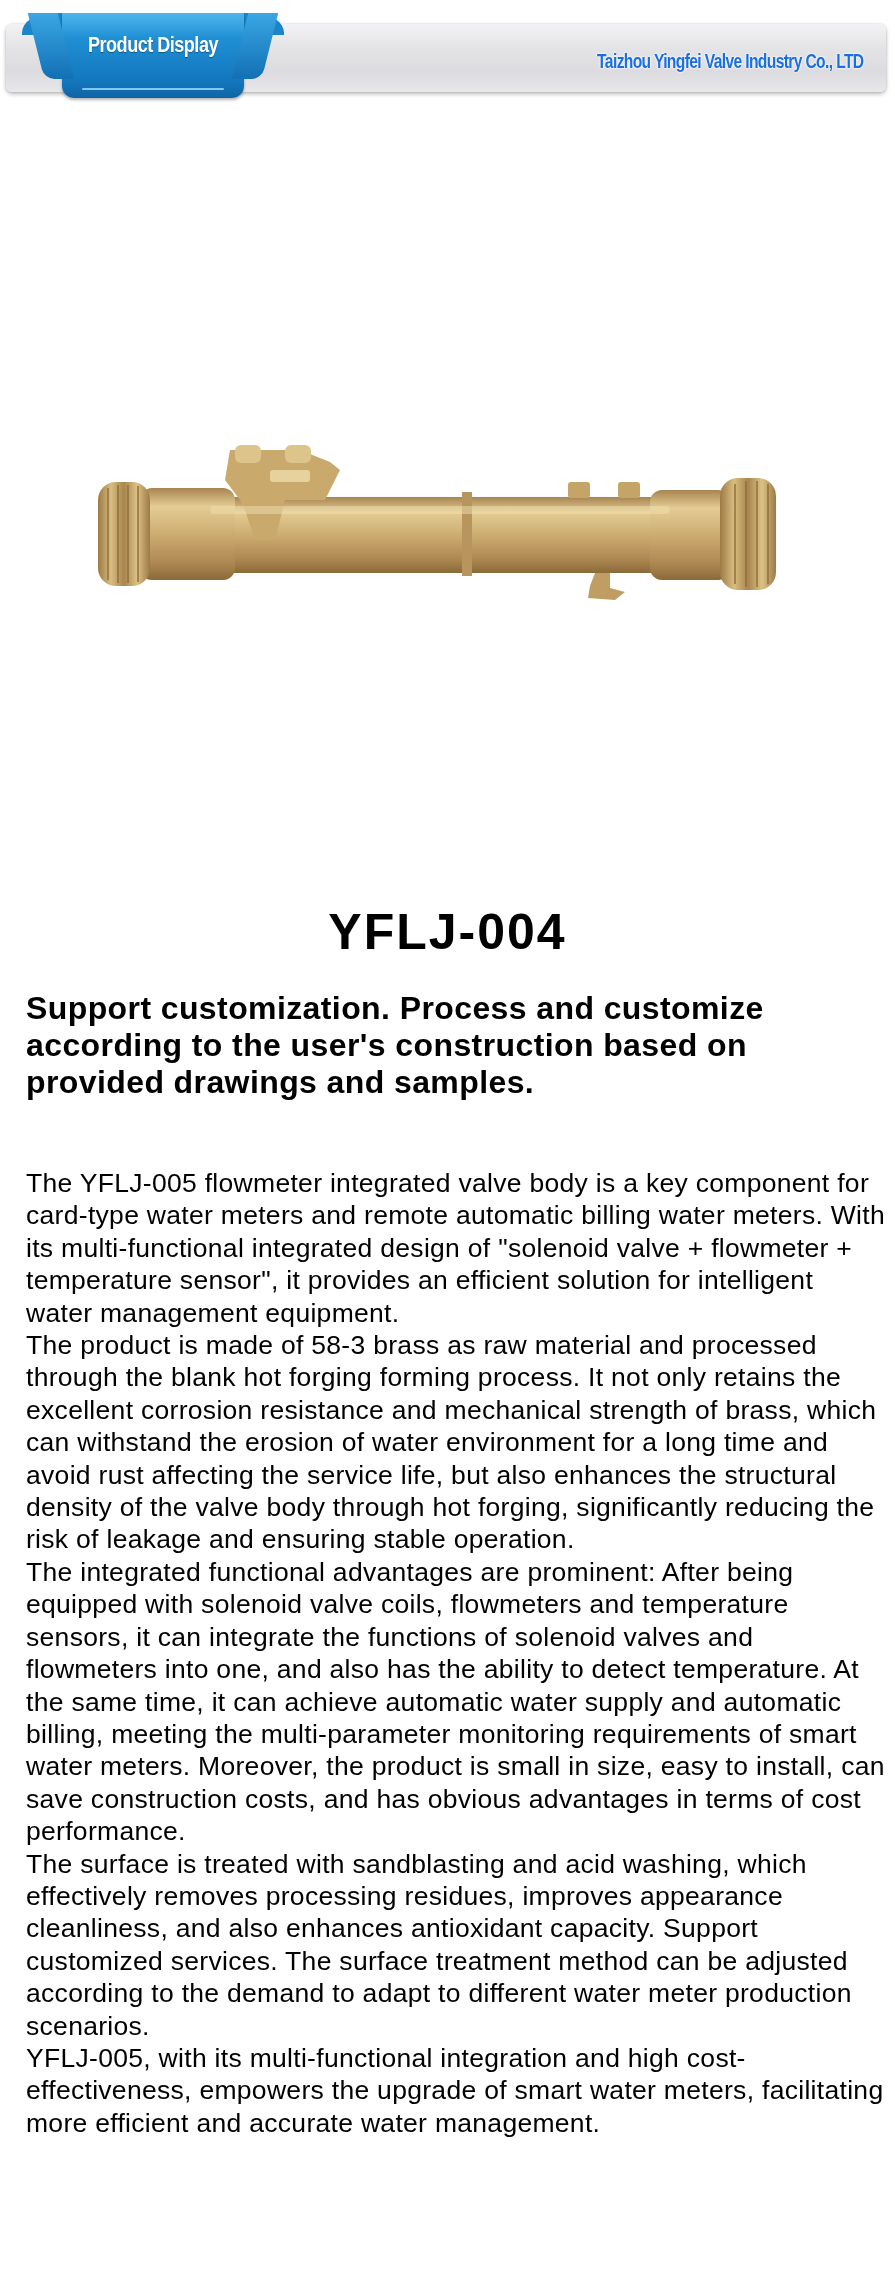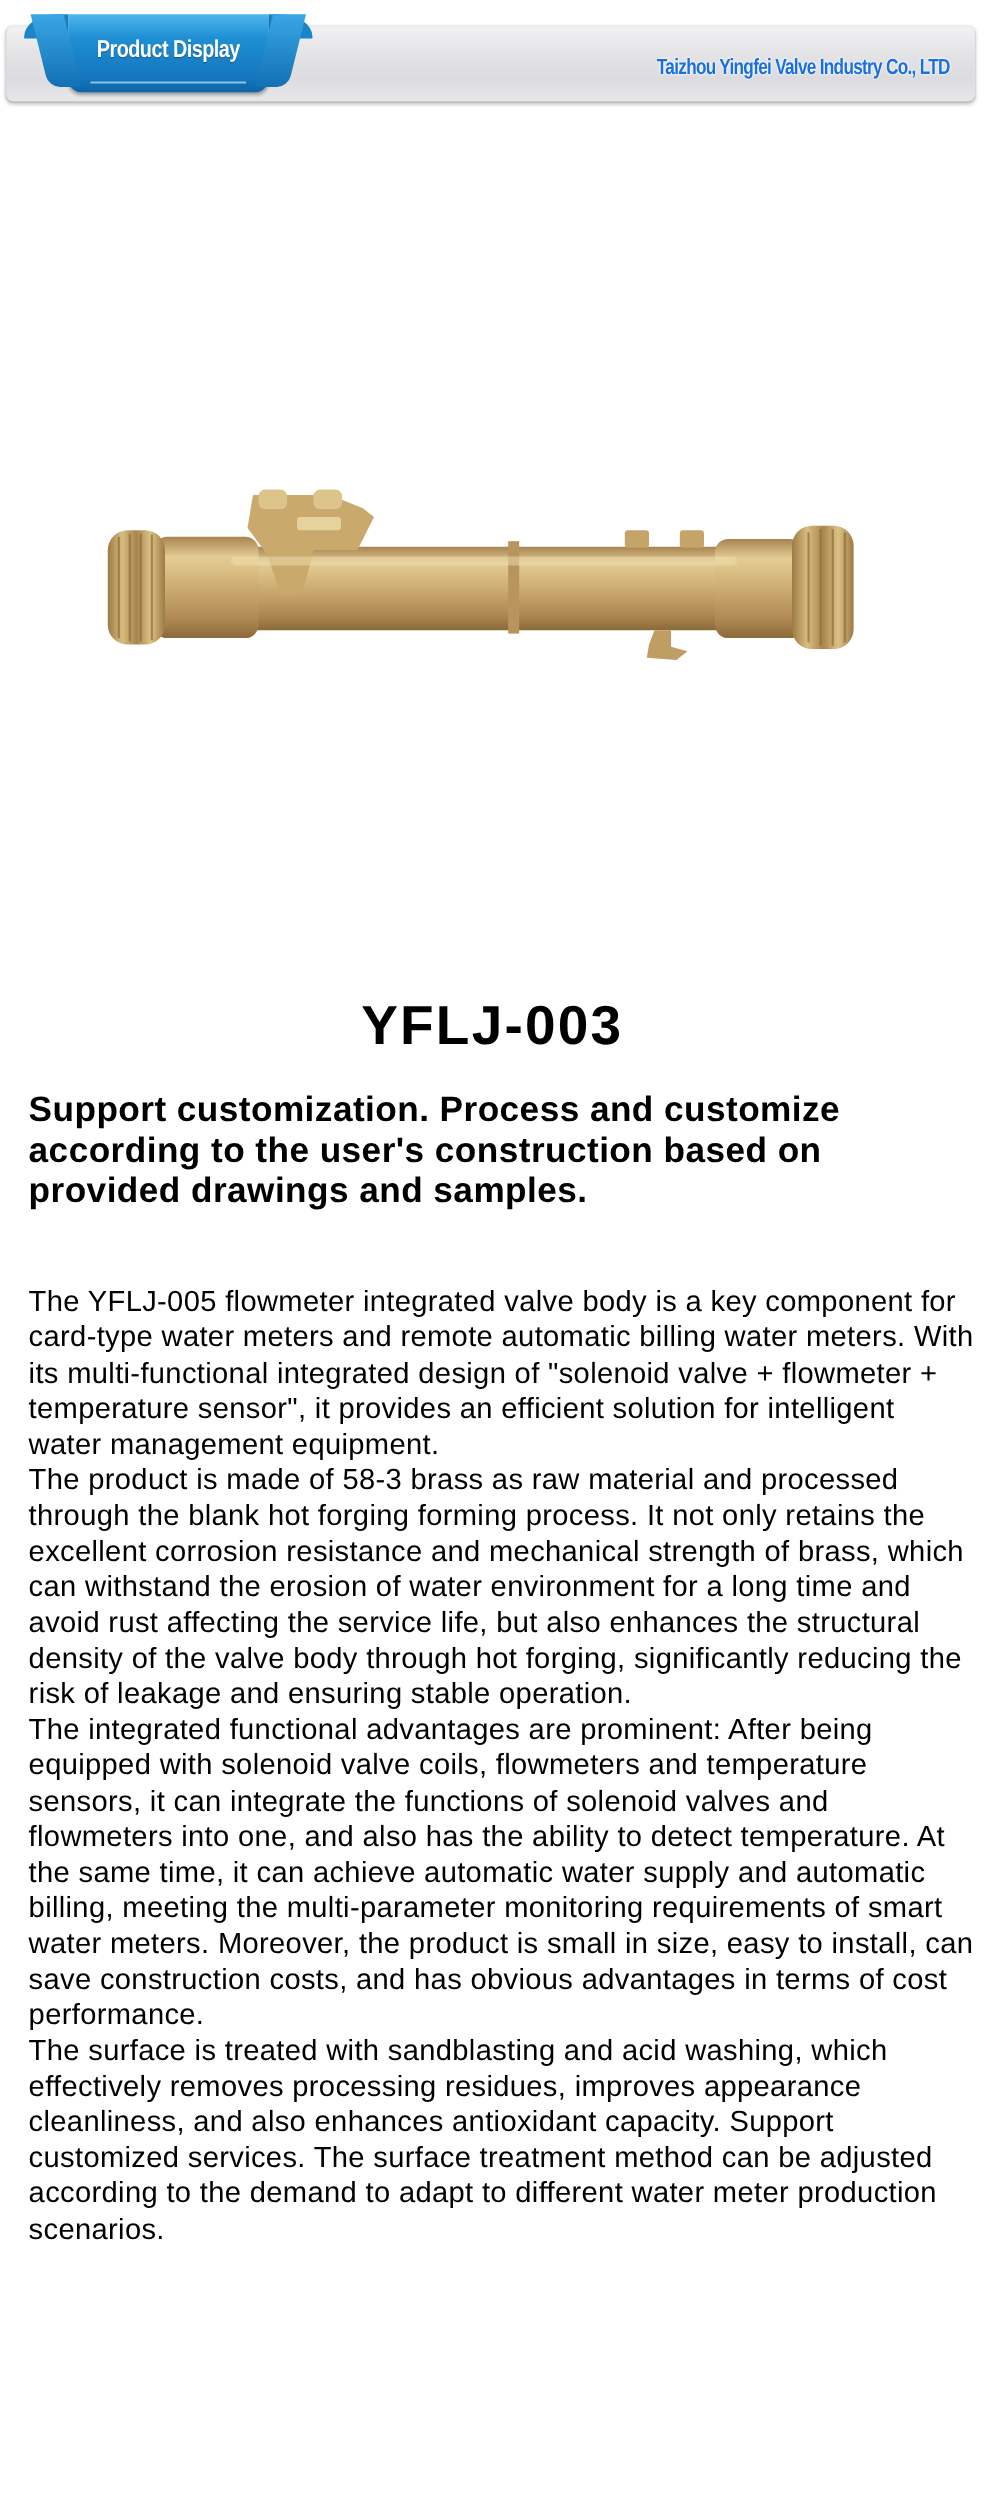--- a/index.html
+++ b/index.html
@@ -6,21 +6,21 @@
   body { width: 895px; height: 2276px; position: relative; overflow: hidden; font-family: "Liberation Sans", sans-serif; color: #111; }
 
   
   .banner { position: absolute; left: 6px; top: 24px; width: 880px; height: 68px; border-radius: 6px;
     background: linear-gradient(#f2f2f4 0%, #e4e4e7 35%, #dcdce0 70%, #e8e8eb 100%);
     box-shadow: 0 2px 4px rgba(0,0,0,0.28), 0 0 2px rgba(0,0,0,0.15); }
   .tab-wrap { position: absolute; left: 22px; top: 13px; width: 262px; height: 68px; }
   .tab-ear { position: absolute; top: 0; width: 40px; height: 22px; background: #1c84c8; }
   .tab-ear.l { left: 0; border-top-left-radius: 30px 20px; }
   .tab-ear.r { right: 0; border-top-right-radius: 30px 20px; }
-  .tab { position: absolute; left: 40px; top: 0; width: 182px; height: 71px;
+  .tab { position: absolute; left: 40px; top: 0; width: 182px; height: 85px;
     background: linear-gradient(#4fb6ec 0%, #1f8fd4 30%, #1477bd 80%, #0f64a6 100%);
     border-radius: 0 0 12px 12px; box-shadow: 0 2px 3px rgba(0,0,0,0.3); }
   .tab::before { content: ""; position: absolute; left: -26px; top: 0; width: 30px; height: 66px;
     background: linear-gradient(#3aa6e3, #1270b4); transform: skewX(14deg); border-bottom-left-radius: 10px; }
   .tab::after { content: ""; position: absolute; right: -26px; top: 0; width: 30px; height: 66px;
     background: linear-gradient(#3aa6e3, #1270b4); transform: skewX(-14deg); border-bottom-right-radius: 10px; }
   .tab-shine { position: absolute; left: 20px; right: 20px; bottom: 8px; height: 2px; background: rgba(160,220,255,0.8); border-radius: 2px; z-index: 2; }
   .tab-label { position: absolute; left: -20px; right: -20px; top: 19px; text-align: center; z-index: 3;
     color: #fff; font-weight: bold; font-size: 22px; letter-spacing: -0.6px; transform: scaleX(0.82);
     text-shadow: 0 1px 1px rgba(0,0,0,0.35); }
@@ -99,20 +99,21 @@
   <rect x="180" y="30" width="40" height="12" rx="3" fill="#e6d29c"></rect>
 
   <rect x="478" y="42" width="22" height="16" rx="3" fill="#c5a468"></rect>
   <rect x="528" y="42" width="22" height="16" rx="3" fill="#c5a468"></rect>
 
   <path d="M505 133 L520 133 L520 148 L535 152 L525 160 L498 158 L500 146 Z" fill="#c09e63"></path>
 
   <rect x="120" y="66" width="460" height="8" rx="4" fill="#f0dfb0" opacity="0.5"></rect>
 </svg>
 
-<div class="model">YFLJ-003</div>
+<div class="model">YFLJ-004</div>
 <div class="tagline">Support customization. Process and customize according to the user's construction based on provided drawings and samples.</div>
 <div class="desc">
   <p>The YFLJ-005 flowmeter integrated valve body is a key component for card-type water meters and remote automatic billing water meters. With its multi-functional integrated design of "solenoid valve + flowmeter + temperature sensor", it provides an efficient solution for intelligent water management equipment.</p>
   <p>The product is made of 58-3 brass as raw material and processed through the blank hot forging forming process. It not only retains the excellent corrosion resistance and mechanical strength of brass, which can withstand the erosion of water environment for a long time and avoid rust affecting the service life, but also enhances the structural density of the valve body through hot forging, significantly reducing the risk of leakage and ensuring stable operation.</p>
   <p>The integrated functional advantages are prominent: After being equipped with solenoid valve coils, flowmeters and temperature sensors, it can integrate the functions of solenoid valves and flowmeters into one, and also has the ability to detect temperature. At the same time, it can achieve automatic water supply and automatic billing, meeting the multi-parameter monitoring requirements of smart water meters. Moreover, the product is small in size, easy to install, can save construction costs, and has obvious advantages in terms of cost performance.</p>
   <p>The surface is treated with sandblasting and acid washing, which effectively removes processing residues, improves appearance cleanliness, and also enhances antioxidant capacity. Support customized services. The surface treatment method can be adjusted according to the demand to adapt to different water meter production scenarios.</p>
+  <p>YFLJ-005, with its multi-functional integration and high cost-effectiveness, empowers the upgrade of smart water meters, facilitating more efficient and accurate water management.</p>
 </div>
 
 </body></html>

